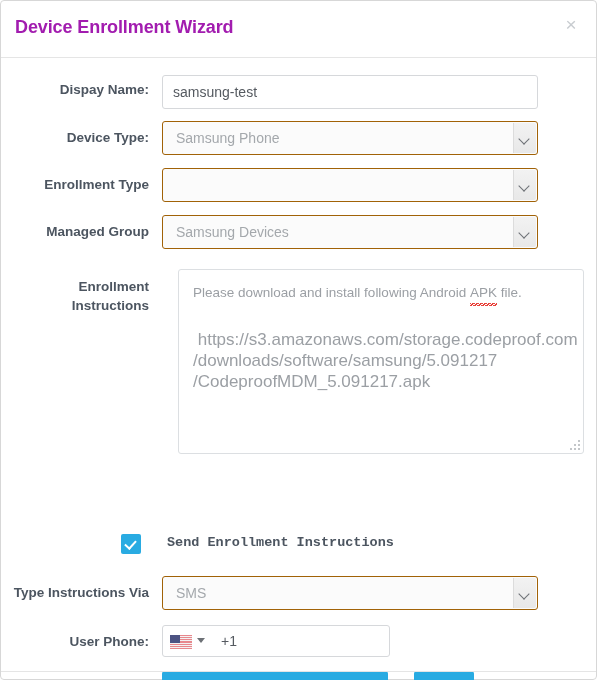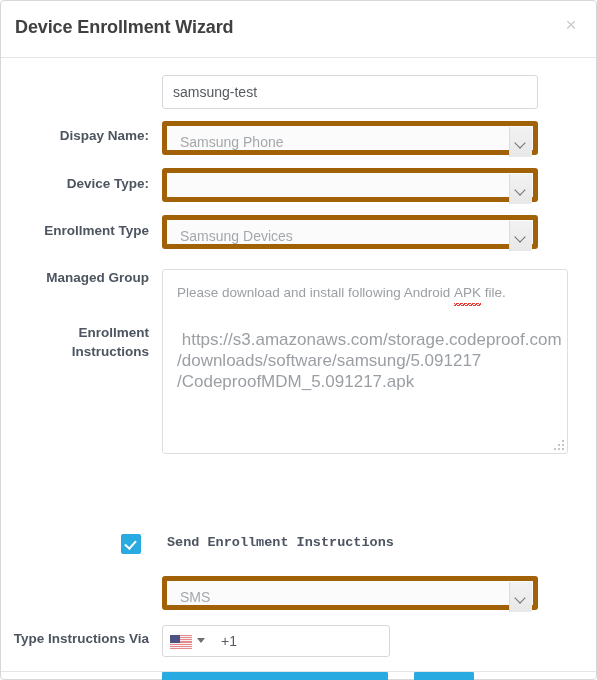--- a/index.html
+++ b/index.html
@@ -31,21 +31,21 @@
     box-sizing: border-box;
     border-bottom: 1px solid #e5e5e5;
     padding: 0 16px;
   }
   .modal-title {
     position: absolute;
     left: 14px;
     top: 16px;
     font-size: 18px;
     font-weight: bold;
-    color: #404040;
+    color: #a21caf;
     letter-spacing: -0.1px;
   }
   .close-icon {
     position: absolute;
     right: 14px;
     top: 13px;
     width: 22px;
     height: 22px;
     line-height: 22px;
     text-align: center;
@@ -72,21 +72,20 @@
 
   .form-label {
     position: absolute;
     left: 0;
     width: 148px;
     text-align: right;
     font-size: 13.5px;
     font-weight: bold;
     color: #4c5560;
     line-height: 17px;
-    margin-top: 46px;
   }
 
   .field {
     position: absolute;
     left: 161px;
   }
 
   
   .text-input {
     box-sizing: border-box;
@@ -102,21 +101,21 @@
     outline: none;
   }
 
   
   .select-box {
     position: relative;
     box-sizing: border-box;
     width: 376px;
     height: 34px;
     background: #fbfbfb;
-    border: 5px solid #a16207;
+    border: 1px solid #a16207;
     border-radius: 3px;
     cursor: pointer;
   }
   .select-value {
     position: absolute;
     left: 13px;
     top: 0;
     line-height: 32px;
     font-size: 14px;
     color: #a4a8ac;
@@ -368,21 +367,21 @@
       <div class="field" style="top:-8px;">
         <div class="select-box">
           <span class="select-value">Samsung Devices</span>
           <span class="select-arrow"></span>
         </div>
       </div>
     </div>
 
     <div class="form-row" style="top:219px;">
       <div class="form-label" style="line-height:19px;">Enrollment Instructions</div>
-      <div class="field" style="top:-8px;">
+      <div class="field" style="top:-8px;margin-left:16px;">
         <div class="textarea-box">
           <div class="ta-line"><span>Please download and install following Android </span><span class="spell">APK</span><span> file.</span></div>
           <div class="ta-gap"></div>
           <div class="ta-gap"></div>
           <div class="ta-url"> https://s3.amazonaws.com/storage.codeproof.com</div>
           <div class="ta-url">/downloads/software/samsung/5.091217</div>
           <div class="ta-url">/CodeproofMDM_5.091217.apk</div>
           <span class="resize-grip">
             <i style="right:0px;bottom:0px;"></i>
             <i style="right:4px;bottom:0px;"></i>

